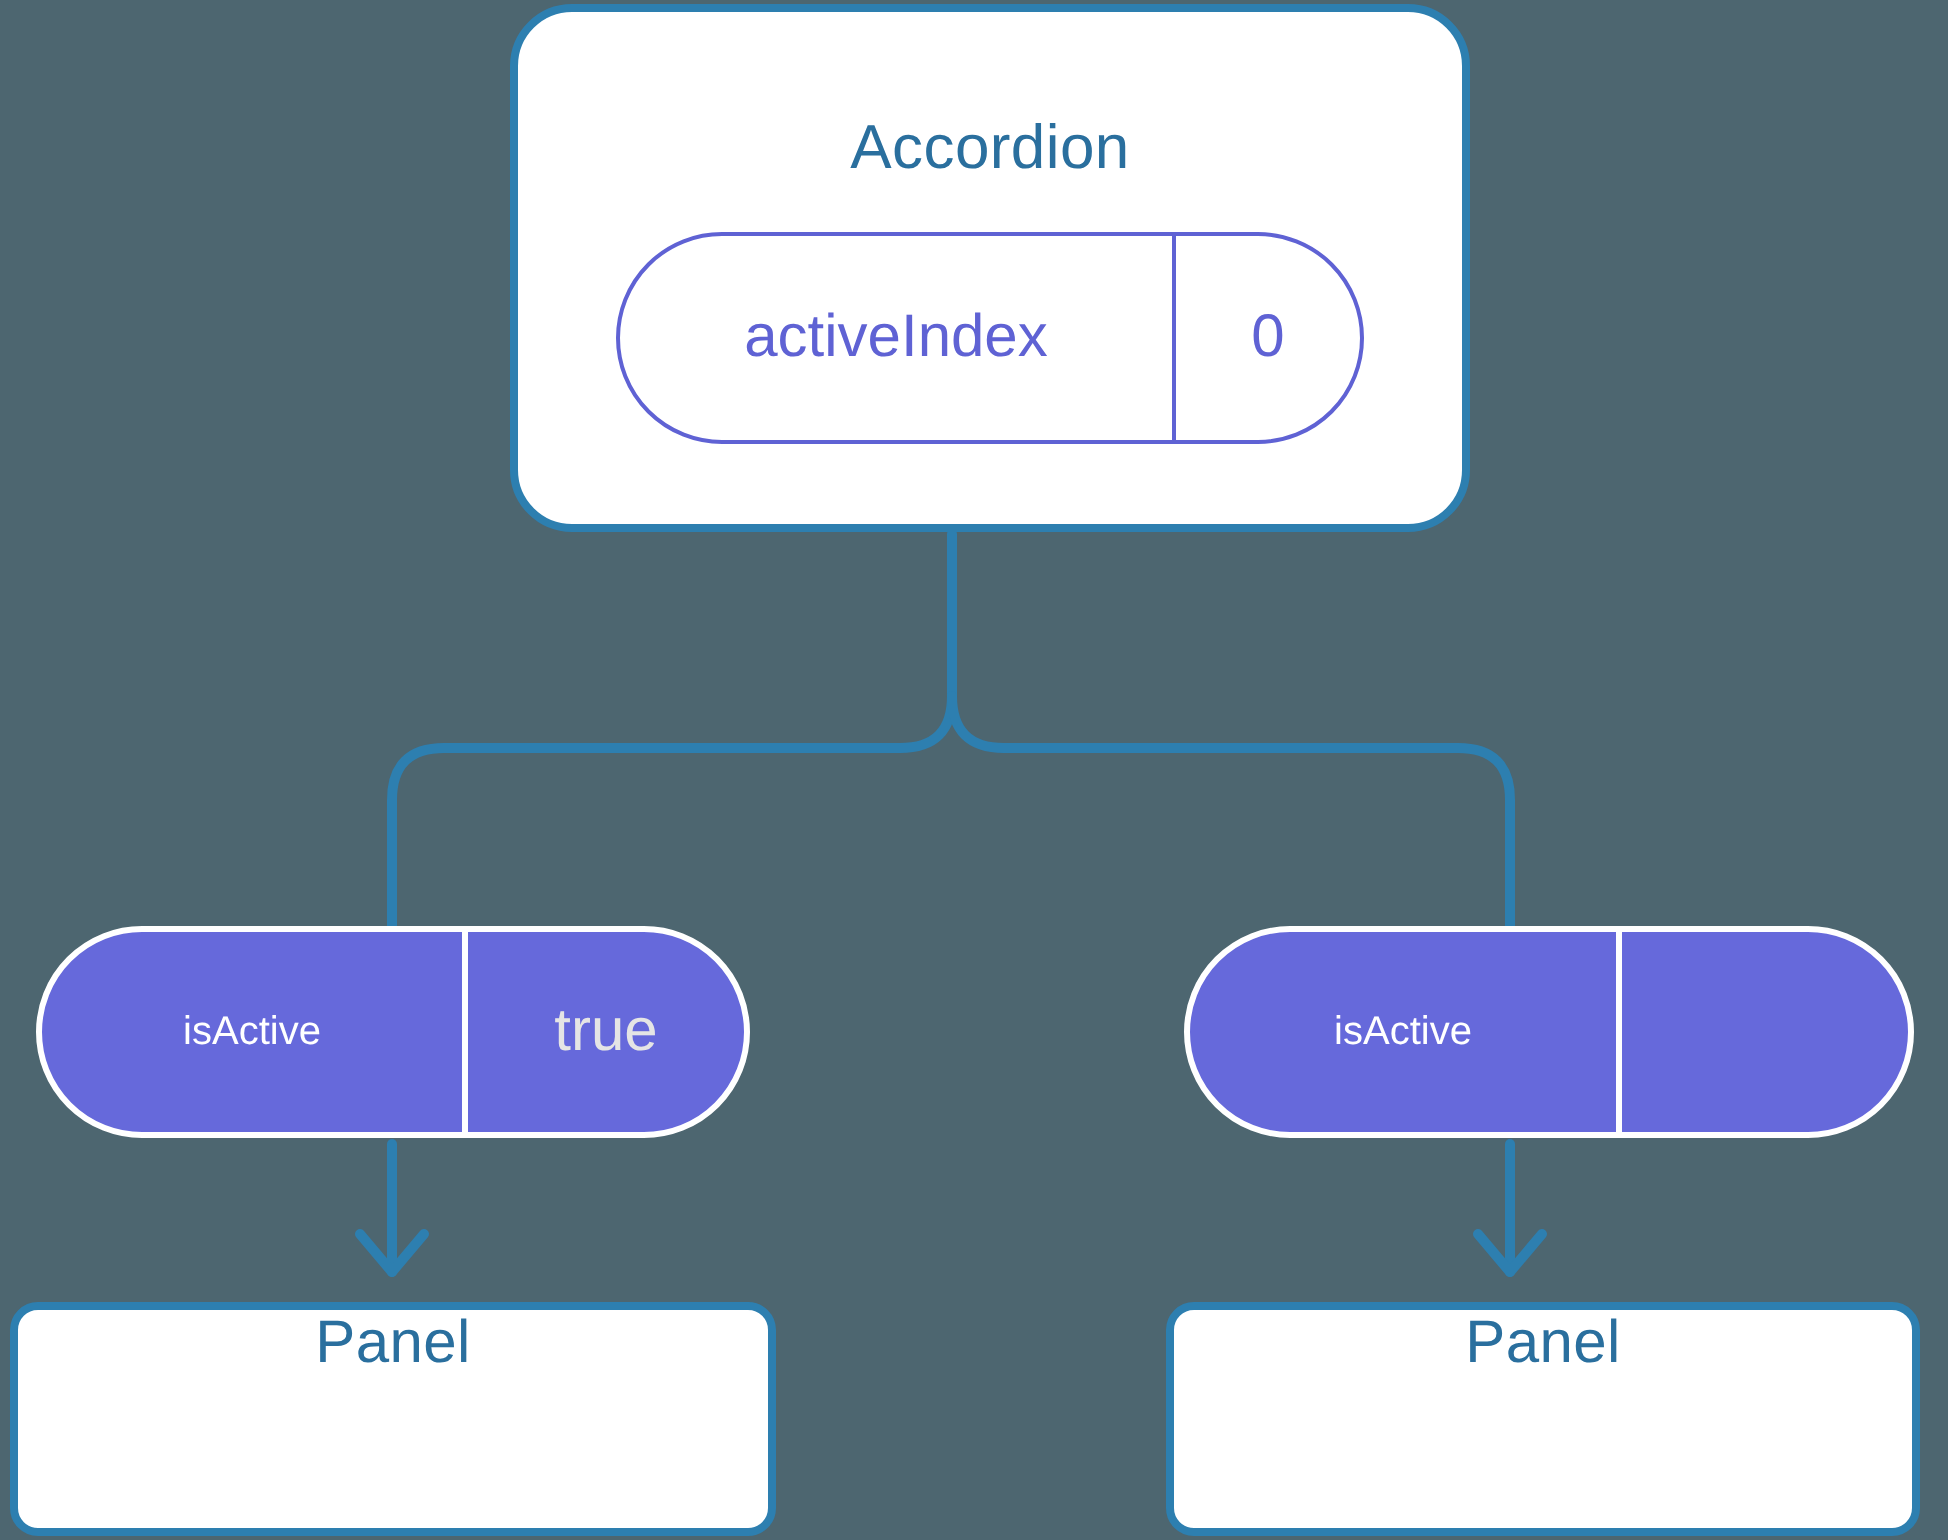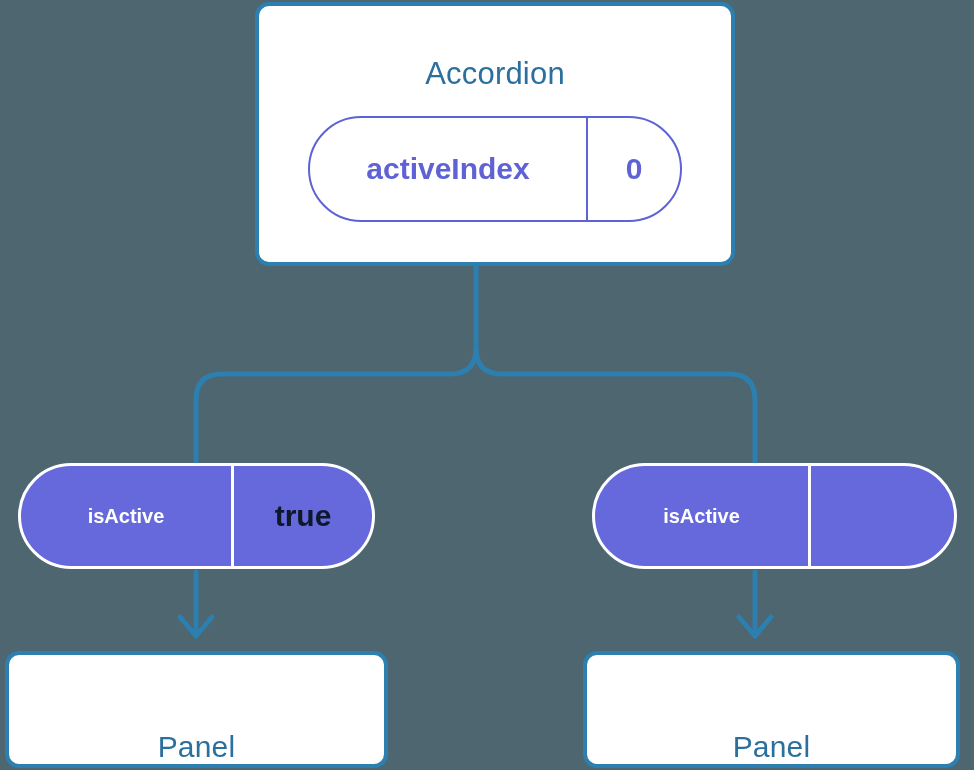--- a/index.html
+++ b/index.html
@@ -48,51 +48,51 @@
     white-space: nowrap;
   }
 
   
   #accordion-box {
     left: 255px;
     top: 2px;
     width: 480px;
     height: 264px;
     justify-content: flex-start;
+    border-radius: 31px;
   }
   #accordion-box .comp-title {
     margin-top: 50px;
   }
 
   
   .panel-box {
     top: 651px;
     height: 117px;
-    justify-content: flex-end;
+    justify-content: flex-start;
   }
   #panel-left  { left: 5px;   width: 383px; }
   #panel-right { left: 583px; width: 377px; }
   .panel-box .comp-title { font-size: 30px; }
 
   
   .pill {
     position: absolute;
     box-sizing: border-box;
     display: flex;
     align-items: stretch;
     border-radius: 999px;
     overflow: hidden;
   }
   .pill-key, .pill-val {
     display: flex;
     align-items: center;
     justify-content: center;
     white-space: nowrap;
     box-sizing: border-box;
-    font-weight: bold;
   }
 
   
   .pill.outline {
     border: 2px solid #5f62d4;
     background: transparent;
   }
   .pill.outline .pill-key {
     color: #5f62d4;
     border-right: 2px solid #5f62d4;
@@ -101,21 +101,21 @@
 
   
   .pill.filled {
     border: 3px solid #ffffff;
     background: #6669db;
   }
   .pill.filled .pill-key {
     color: #ffffff;
     border-right: 3px solid #ffffff;
   }
-  .pill.filled .pill-val { color: #0f172a; }
+  .pill.filled .pill-val { color: #e5e5e5; }
 
   
   #pill-active-index {
     left: 308px;
     top: 116px;
     width: 374px;
     height: 106px;
   }
   #pill-active-index .pill-key { width: 278px; font-size: 30px; }
   #pill-active-index .pill-val { flex: 1;      font-size: 30px; }

